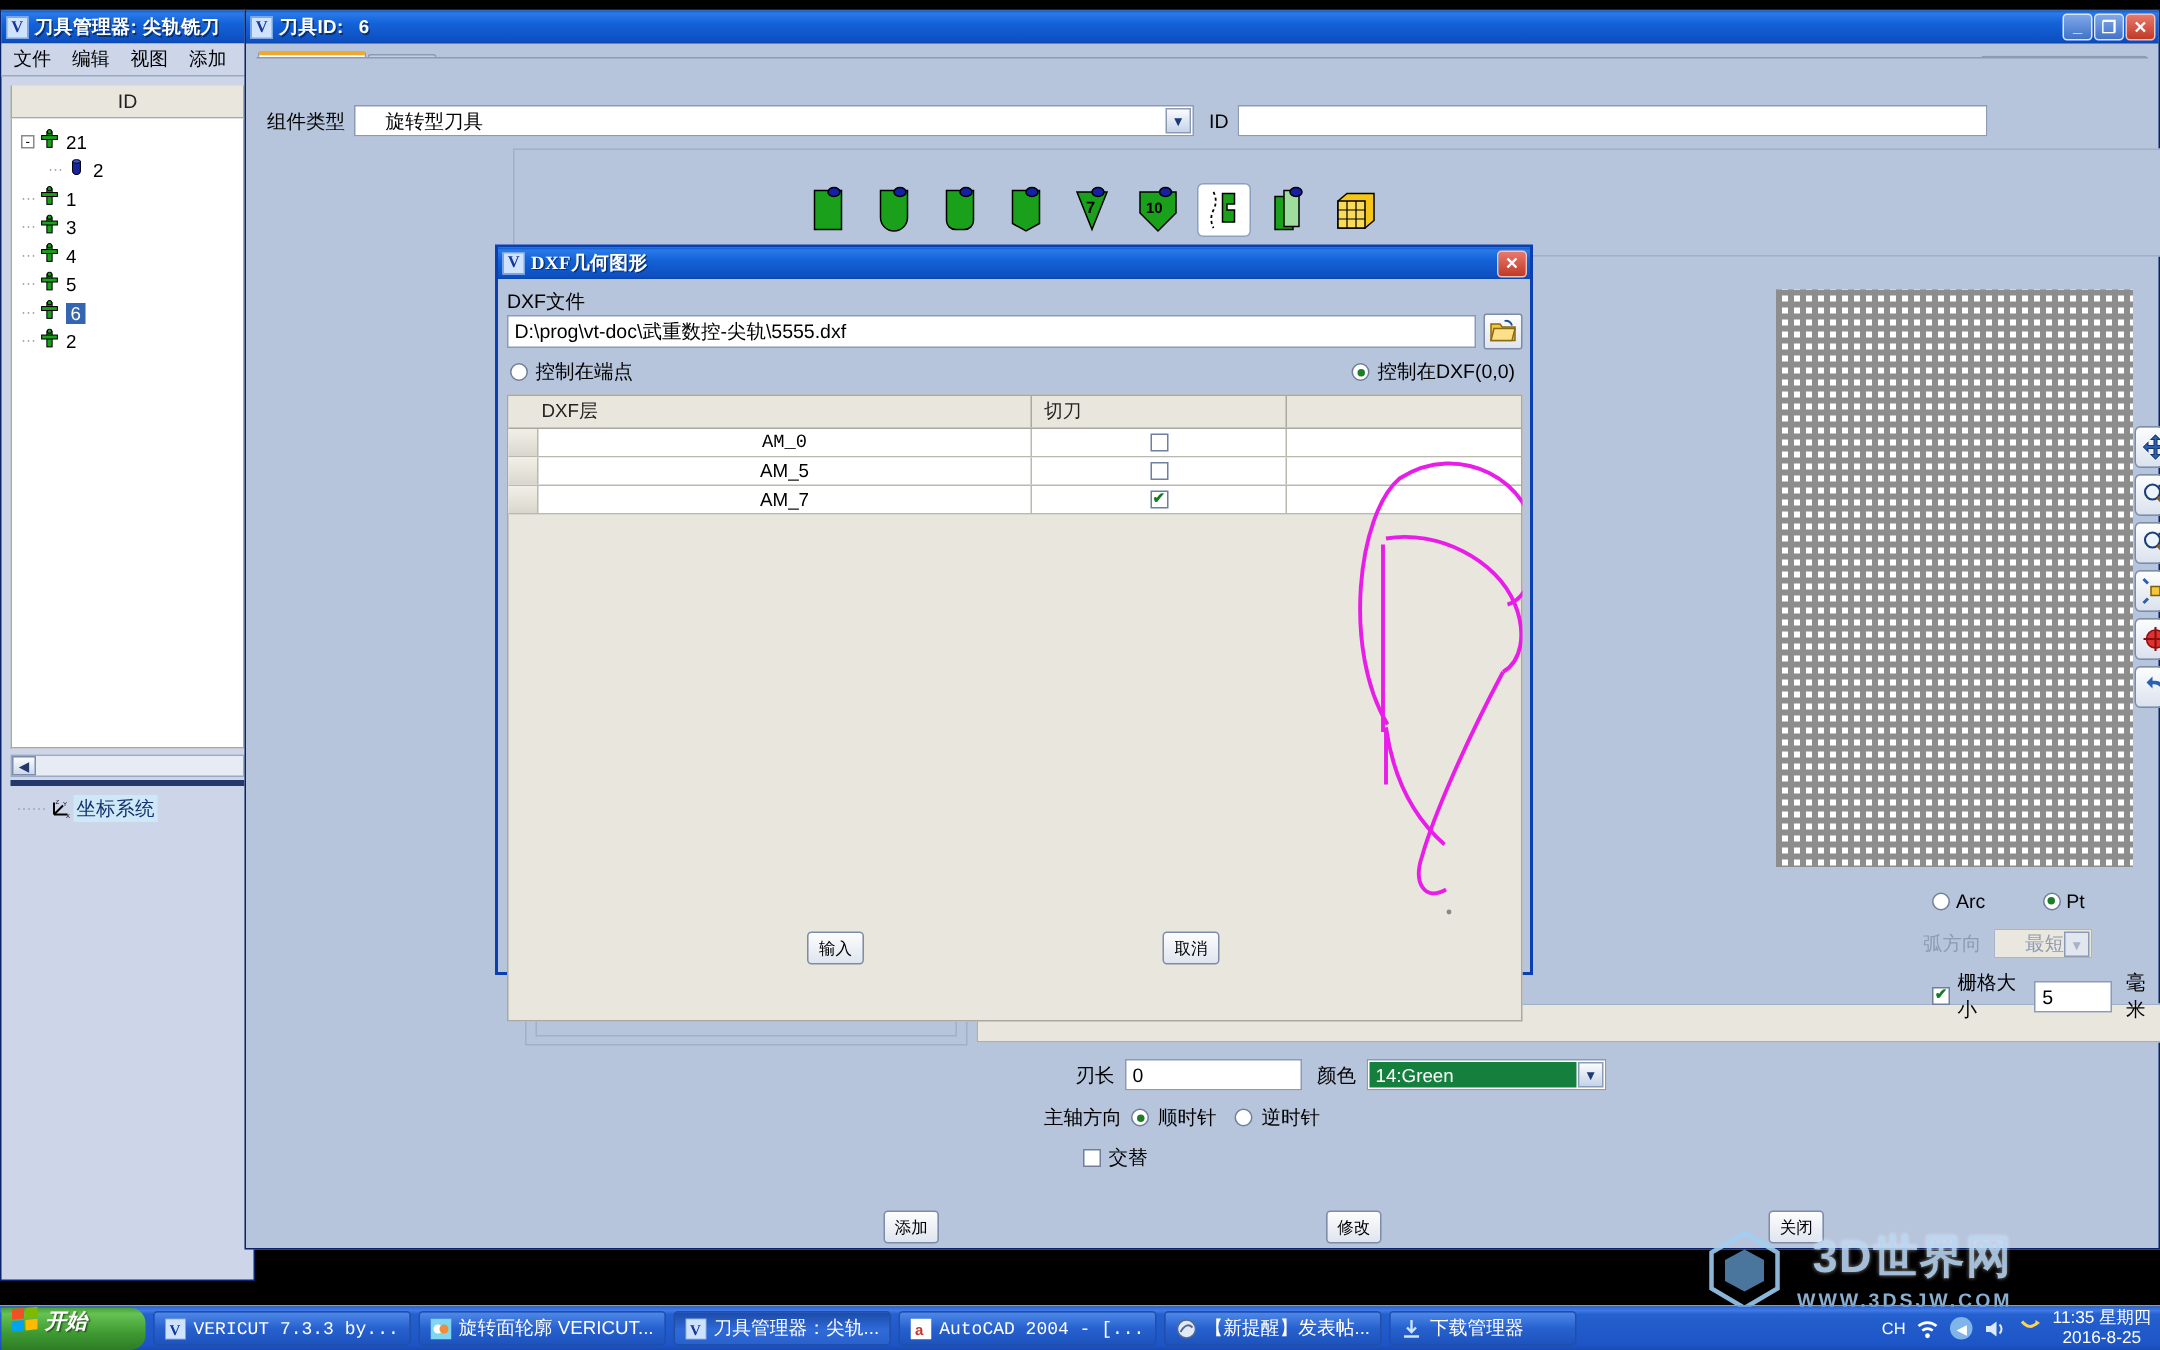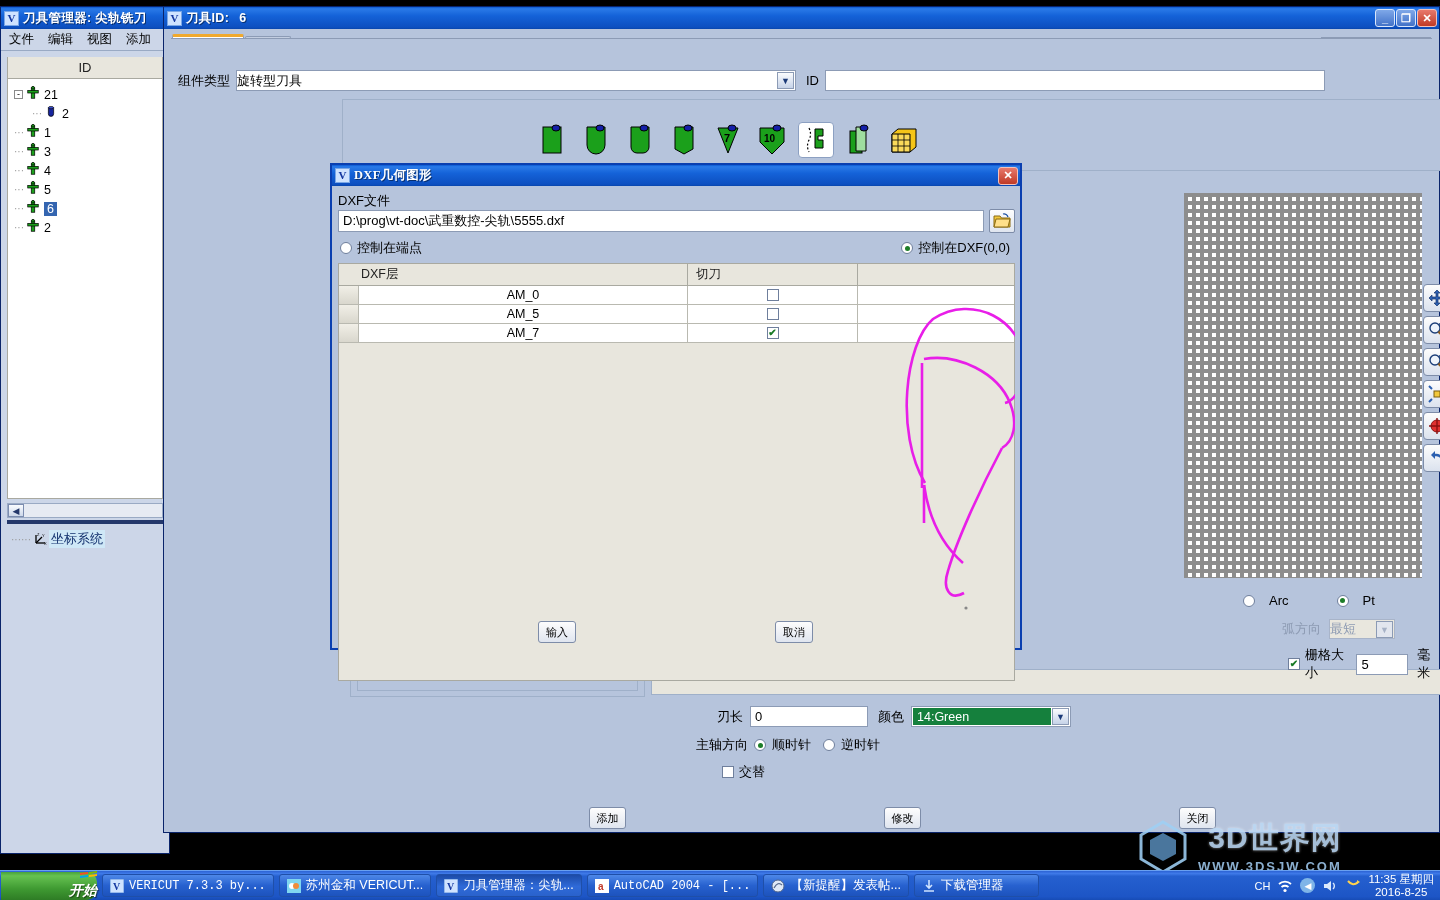--- a/index.html
+++ b/index.html
@@ -112,21 +112,21 @@
   .tab.active { background: #fff; height: 26px; border-top: 3px solid #f0a92e; }
   .row { display: flex; align-items: center; }
   .lbl { font-size: 13px; color: #000; }
   .inp {
     background: #fff; border: 1px solid #8c9bb5; height: 20px;
     font-size: 13px; padding: 0 4px; display: flex; align-items: center;
     color: #000; font-family: "Liberation Sans", sans-serif;
   }
   .combo {
     background: #fff; border: 1px solid #8c9bb5; height: 21px;
-    display: flex; align-items: center; font-size: 13px; padding-left: 0;
+    display: flex; align-items: center; font-size: 13px; padding-left: 20px;
     position: relative;
   }
   .combo .arrowbox {
     position: absolute; right: 1px; top: 1px; width: 17px; height: 17px;
     background: linear-gradient(to bottom,#fbfcfe,#c6d3e8);
     border: 1px solid #8c9bb5; display: flex; align-items: center; justify-content: center;
     color: #1b3a78; font-size: 9px;
   }
   .icobtn { width: 36px; height: 36px; display: flex; align-items: center; justify-content: center; }
   .icobtn.sel { background: #fff; border: 1px solid #8ca0c2; border-radius: 4px; }
@@ -197,24 +197,23 @@
   .taskbar {
     position: absolute; left: 0; bottom: 0; width: 1440px; height: 30px;
     background: linear-gradient(to bottom,#2b62d4 0%,#3f7ae8 9%,#2560cf 18%,#1d55c6 88%,#174cb6 100%);
     display: flex; align-items: center;
     border-top: 1px solid #69a0f0;
   }
   .startbtn {
     width: 96px; height: 28px; margin-left: 1px;
     background: linear-gradient(to bottom,#49a23b 0%,#66c251 14%,#3f9a32 60%,#2e7c25 100%);
     border-radius: 0 10px 10px 0;
-    display: flex; align-items: flex-end; gap: 5px; padding-left: 7px;
+    display: flex; align-items: flex-start; gap: 5px; padding-left: 7px;
     color: #fff; font-weight: bold; font-size: 14px; font-style: italic;
     text-shadow: 1px 1px 1px rgba(0,0,0,.5);
-    flex-direction: column;
   }
   .flag { width: 17px; height: 15px; display: grid; grid-template-columns: 1fr 1fr; grid-template-rows: 1fr 1fr; gap: 1px; transform: skewY(-6deg); }
   .flag i { display: block; }
   .taskitem {
     height: 23px; margin-left: 5px; padding: 0 7px; min-width: 125px;
     background: linear-gradient(to bottom,#4e88e8,#2761cf 50%,#1d53bd);
     border: 1px solid #1f4fa8; border-radius: 3px;
     display: flex; align-items: center; gap: 5px;
     color: #fff; font-size: 12px; font-family: "Liberation Mono", monospace;
     overflow: hidden; white-space: nowrap;
@@ -580,21 +579,21 @@
           </svg>
       </div>
       <div class="vtbtn">
         <svg width="18" height="18" viewBox="0 0 18 18">
             <path d="M14 14 a6 6 0 0 0 -6 -8 h-3" stroke="#2b5fb0" stroke-width="2.4" fill="none"></path>
             <path d="M7 2 L3 6 L7 10 Z" fill="#2b5fb0"></path>
           </svg>
       </div>
     </div>
 
-    <div class="row" style="position:absolute;left:1079px;top:586px;gap:14px;">
+    <div class="row" style="position:absolute;left:1124px;top:586px;gap:4px;">
       <span class="radio"></span>
       <span class="lbl">Arc</span>
       <span class="radio on" style="margin-left:34px;"></span>
       <span class="lbl">Pt</span>
     </div>
 
     <div class="row" style="position:absolute;left:1118px;top:612px;gap:8px;">
       <span class="lbl" style="color:#8d9bb3;">弧方向</span>
       <div class="combo" style="width:66px;height:20px;background:#e9e7de;border-color:#a8b4c9;color:#8d9bb3;">
         <span>最短</span>
@@ -646,21 +645,21 @@
       <span class="lbl">控制在DXF(0,0)</span>
     </div>
 
     <div style="position:absolute;left:6px;top:98px;width:677px;height:418px;background:#e8e6dd;border:1px solid #a9a9a0;">
       <div class="gridtbl-hdr" style="height:22px;">
         <div style="width:349px;justify-content:flex-start;padding-left:22px;">DXF层</div>
         <div style="width:170px;justify-content:flex-start;padding-left:8px;">切刀</div>
         <div style="flex:1;border-right:none;"></div>
       </div>
       <div id="dxf-rows">
-          <div style="display: flex; height: 19px; background: rgb(255, 255, 255); border-bottom: 1px solid rgb(185, 185, 176);">
+          <div style="display: flex; height: 19px; background: rgb(255, 255, 255); border-bottom: 1px solid rgb(185, 185, 176); font-family: Liberation Mono, monospace;">
             <div style="width:20px;border-right:1px solid #b9b9b0;background:linear-gradient(to bottom,#f1efe7,#d9d7cd);"></div>
             <div style="width:329px;border-right:1px solid #b9b9b0;display:flex;align-items:center;justify-content:center;font-size:12.5px;">AM_0</div>
             <div style="width:170px;border-right:1px solid #b9b9b0;display:flex;align-items:center;justify-content:center;">
               <span class="chk"></span>
             </div>
             <div style="flex:1;"></div>
           </div>
           <div style="display: flex; height: 19px; background: rgb(255, 255, 255); border-bottom: 1px solid rgb(185, 185, 176);">
             <div style="width:20px;border-right:1px solid #b9b9b0;background:linear-gradient(to bottom,#f1efe7,#d9d7cd);"></div>
             <div style="width:329px;border-right:1px solid #b9b9b0;display:flex;align-items:center;justify-content:center;font-size:12.5px;">AM_5</div>
@@ -728,21 +727,21 @@
           <span>VERICUT 7.3.3 by...</span>
         </div>
         <div class="taskitem cjk">
           <span style="display:inline-flex;">
             <svg width="14" height="14" viewBox="0 0 14 14">
               <rect width="14" height="14" fill="#7fd6f0"></rect>
               <circle cx="5" cy="7" r="3" fill="#fff"></circle>
               <circle cx="9" cy="7" r="3" fill="#f08c3a"></circle>
             </svg>
           </span>
-          <span>苏州金和 VERICUT...</span>
+          <span>旋转面轮廓 VERICUT...</span>
         </div>
         <div class="taskitem cjk" style="background: linear-gradient(rgb(28, 75, 168), rgb(47, 106, 216) 55%, rgb(42, 98, 204));">
           <span style="display:inline-flex;">
             <svg width="14" height="14" viewBox="0 0 14 14">
               <rect width="14" height="14" fill="#cfe3ff" stroke="#5d8fd8"></rect>
               <text x="3" y="11" font-size="10" font-family="Liberation Serif" font-weight="bold" fill="#1437a0">V</text>
             </svg>
           </span>
           <span>刀具管理器：尖轨...</span>
         </div>

